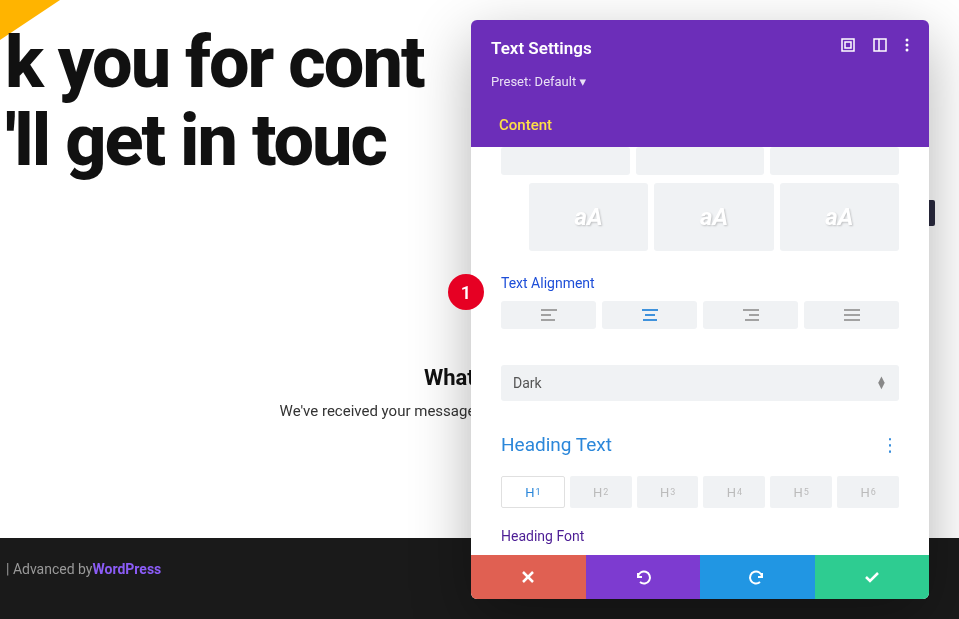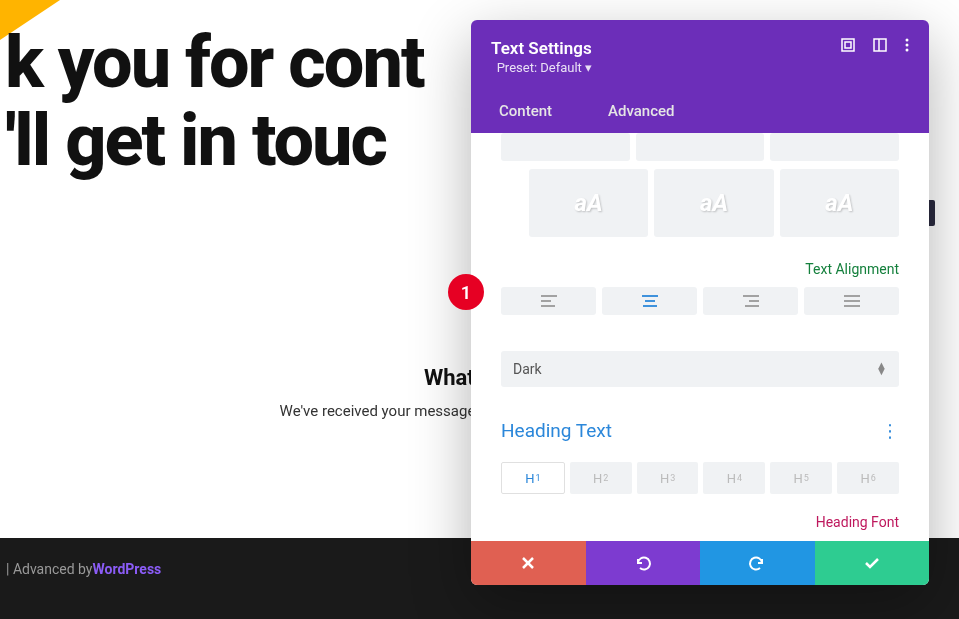--- a/index.html
+++ b/index.html
@@ -13,58 +13,58 @@
 
 .whats-next { text-align: center; margin-top: 180px; }
 .whats-next h3 { font-size: 22px; font-weight: 700; color: #111; }
 .whats-next p { font-size: 15px; color: #333; margin-top: 12px; }
 
 .footer { position: absolute; left: 0; right: 0; top: 538px; height: 62px; background: #1a1a1a; color: #999; font-size: 14px; display: flex; align-items: center; padding-left: 6px; }
 .footer strong { color: #8b5cf6; text-align: center; }
 
 .bottom-dark { position: absolute; left: 0; right: 0; bottom: 0; height: 19px; background: #1a1a1a; }
 
-.panel { position: absolute; right: 30px; top: 20px; width: 458px; background: #fff; box-shadow: 0 20px 60px rgba(0,0,0,0.3); border-radius: 6px; overflow: hidden; text-align: right; }
+.panel { position: absolute; right: 30px; top: 20px; width: 458px; background: #fff; box-shadow: 0 20px 60px rgba(0,0,0,0.3); border-radius: 6px; overflow: hidden; }
 .panel-header { background: #6c2eb9; color: #fff; padding: 18px 20px 14px; }
 .panel-title-row { display: flex; justify-content: space-between; align-items: flex-start; }
 .panel-title { font-size: 17px; font-weight: 600; }
-.panel-preset { font-size: 13px; opacity: 0.85; margin-top: 2px; cursor: pointer; }
+.panel-preset { font-size: 13px; opacity: 0.85; margin-top: 16px; cursor: pointer; }
 .panel-icons { display: flex; gap: 18px; align-items: center; }
 .panel-icons span { cursor: pointer; font-size: 15px; }
 
 .tabs { display: flex; background: #6c2eb9; }
-.tab { flex: 0 0 auto; padding: 13px 28px; color: #e5e5e5; font-size: 15px; font-weight: 500; cursor: pointer; }
+.tab { flex: 0 0 auto; padding: 13px 28px; color: #fde047; font-size: 15px; font-weight: 500; cursor: pointer; }
 .tab.active { background: #8e44ec; }
 
 .panel-body { padding: 0 30px 14px; height: 408px; overflow-y: auto; background: #fff; }
 
 .style-row { display: flex; gap: 6px; margin-bottom: 8px; }
 .style-card { flex: 1; height: 28px; background: #f0f2f4; border-radius: 3px; }
 .style-row2 { display: flex; gap: 6px; margin-bottom: 24px; padding-left: 28px; }
 .style-card-big { flex: 1; height: 68px; background: #f0f2f4; border-radius: 3px; display: flex; align-items: center; justify-content: center; font-size: 24px; font-weight: 700; color: #fff; font-style: italic; text-shadow: 1px 1px 2px rgba(0,0,0,0.2); }
 
-.section-label { font-size: 14px; color: #15803d; margin-bottom: 10px; }
+.section-label { font-size: 14px; color: #1d4ed8; margin-bottom: 10px; }
 .align-row { display: flex; gap: 6px; margin-bottom: 24px; }
 .align-btn { flex: 1; height: 28px; background: #f0f2f4; border-radius: 3px; display: flex; align-items: center; justify-content: center; cursor: pointer; }
 .align-btn.active svg { stroke: #2b87da; }
 .align-btn svg { stroke: #999; }
 
 .color-select { width: 100%; height: 36px; background: #f0f2f4; border: none; border-radius: 3px; padding: 0 12px; font-size: 14px; color: #555; display: flex; align-items: center; justify-content: space-between; cursor: pointer; margin-bottom: 32px; margin-top: 36px; }
 .color-select .arrows { color: #888; font-size: 11px; line-height: 6px; }
 
 .section-heading-row { display: flex; justify-content: space-between; align-items: center; margin-bottom: 20px; gap: 32px; }
 .section-heading { font-size: 19px; color: #2b87da; font-weight: 400; }
 .section-more { color: #2b87da; font-size: 18px; cursor: pointer; }
 
 .h-tabs { display: flex; gap: 5px; margin-bottom: 20px; }
 .h-tab { flex: 1; height: 32px; background: #f0f2f4; display: flex; align-items: center; justify-content: center; font-size: 13px; color: #bbb; cursor: pointer; border-radius: 2px; }
 .h-tab.active { background: #fff; color: #2b87da; border: 1px solid #e0e0e0; }
 .h-tab sub { font-size: 9px; margin-left: 1px; }
 
-.heading-font-label { font-size: 14px; color: #be185d; margin-top: 16px; }
+.heading-font-label { font-size: 14px; color: #4c1d95; margin-top: 16px; }
 
 .action-bar { display: flex; height: 44px; }
 .action-btn { flex: 1; display: flex; align-items: center; justify-content: center; color: #fff; font-size: 16px; cursor: pointer; }
 .ab-delete { background: #e06052; }
 .ab-undo { background: #7d3bd0; }
 .ab-redo { background: #2196e3; }
 .ab-save { background: #2ecc91; }
 
 .callout { position: absolute; width: 36px; height: 36px; border-radius: 50%; background: #e60023; color: #fff; display: flex; align-items: center; justify-content: center; font-size: 18px; font-weight: 600; }
 .callout-1 { left: 448px; top: 274px; }
@@ -118,21 +118,20 @@
               <circle cx="2" cy="2" r="1.5"></circle>
               <circle cx="2" cy="7" r="1.5"></circle>
               <circle cx="2" cy="12" r="1.5"></circle>
             </svg>
         </span>
       </div>
     </div>
   </div>
   <div class="tabs">
     <div class="tab">Content</div>
-    <div class="tab">Advanced</div>
   </div>
   <div class="panel-body">
     <div class="style-row">
       <div class="style-card"></div>
       <div class="style-card"></div>
       <div class="style-card"></div>
     </div>
     <div class="style-row2">
       <div class="style-card-big">aA</div>
       <div class="style-card-big">aA</div>

